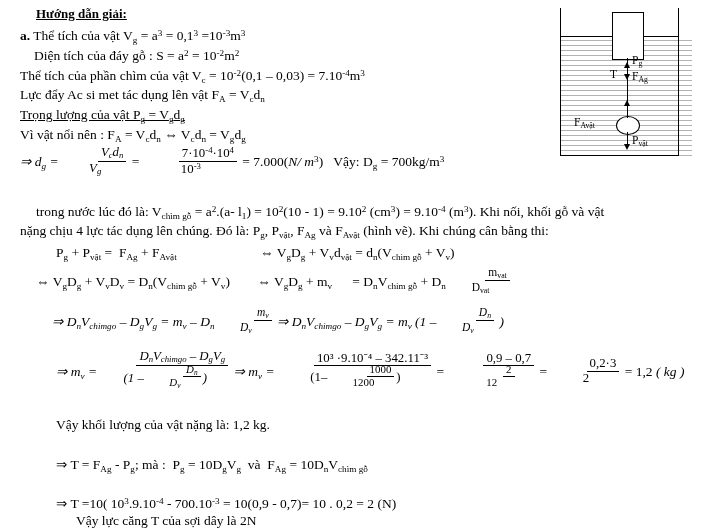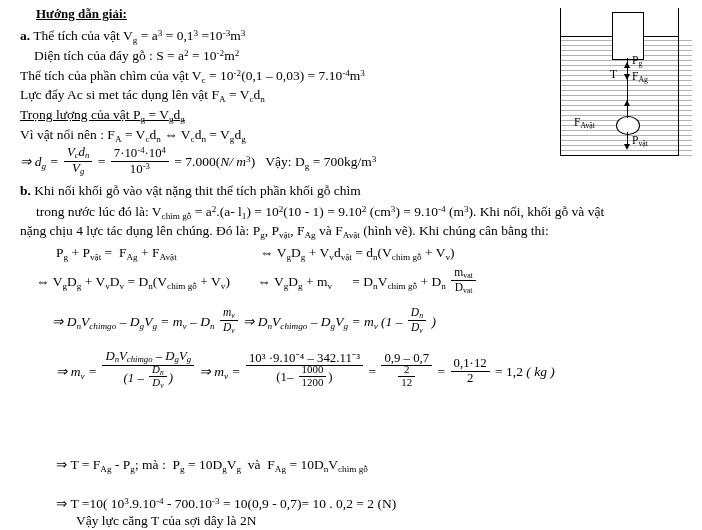--- a/index.html
+++ b/index.html
@@ -52,20 +52,21 @@
     line-height: 1.05;
     margin: 0 2px;
     position: relative;
     top: -0.15em;
   }
   .frac > .num {
     display: block;
     padding: 0 3px;
     border-bottom: 1.1px solid #000;
     font-size: 0.95em;
+    margin-left: 34px;
   }
   .frac > .den {
     display: block;
     padding: 0 3px;
     font-size: 0.95em;
   }
   .frac.small > .num, .frac.small > .den { font-size: 0.85em; }
 
   
   .figure {
@@ -221,24 +222,20 @@
     </span>
     <span>=</span>
     <span class="frac">
       <span class="num">7·10<sup>-4</sup>·10<sup>4</sup></span>
       <span class="den">10<sup>-3</sup></span>
     </span>
     <span>= 7.000(<span class="it">N/ m</span><sup>3</sup>)</span>
     <span>&nbsp;&nbsp;Vậy: D<sub>g</sub> = 700kg/m<sup>3</sup></span>
   </div>
 
-  <div class="line" style="left:20px; top:184px;">
-    <span class="bold">b.</span>
-    <span>Khi nối khối gỗ vào vật nặng thit thể tích phần khối gỗ chìm</span>
-  </div>
 
   <div class="line" style="left:36px; top:204px;">
     <span>trong nước lúc đó là: V<sub>chìm gỗ</sub> = a<sup>2</sup>.(a- l<sub>1</sub>) = 10<sup>2</sup>(10 - 1) = 9.10<sup>2</sup> (cm<sup>3</sup>) = 9.10<sup>-4</sup> (m<sup>3</sup>). Khi nối, khối gỗ và vật</span>
   </div>
 
   <div class="line" style="left:20px; top:224px;">
     <span>nặng chịu 4 lực tác dụng lên chúng. Đó là: P<sub>g</sub>, P<sub>vật</sub>, F<sub>Ag</sub> và F<sub>Avật</sub> (hình vẽ). Khi chúng cân bằng thi:</span>
   </div>
 
   <div class="line" style="left:56px; top:246px;">
@@ -295,26 +292,29 @@
       <span class="num">0,9 – 0,7</span>
       <span class="den">
         <span class="frac small">
           <span class="num">2</span>
           <span class="den">12</span>
         </span>
       </span>
     </span>
     <span>=</span>
     <span class="frac">
-      <span class="num">0,1·12</span>
+      <span class="num">0,2·3</span>
       <span class="den">2</span>
     </span>
     <span>= 1,2 <span class="it">( kg )</span></span>
   </div>
 
+  <div class="line" style="left:56px; top:418px;">
+    <span>Vậy khối lượng của vật nặng là: 1,2 kg.</span>
+  </div>
 
 
   <div class="line" style="left:56px; top:458px;">
     <span>⇒ T = F<sub>Ag</sub> - P<sub>g</sub>; mà :&nbsp; P<sub>g</sub> = 10D<sub>g</sub>V<sub>g</sub>&nbsp; và&nbsp; F<sub>Ag</sub> = 10D<sub>n</sub>V<sub>chìm gỗ</sub></span>
   </div>
 
 
   <div class="line" style="left:56px; top:496px;">
     <span>⇒ T =10( 10<sup>3</sup>.9.10<sup>-4</sup> - 700.10<sup>-3</sup> = 10(0,9 - 0,7)= 10 . 0,2 = 2 (N)</span>
   </div>

